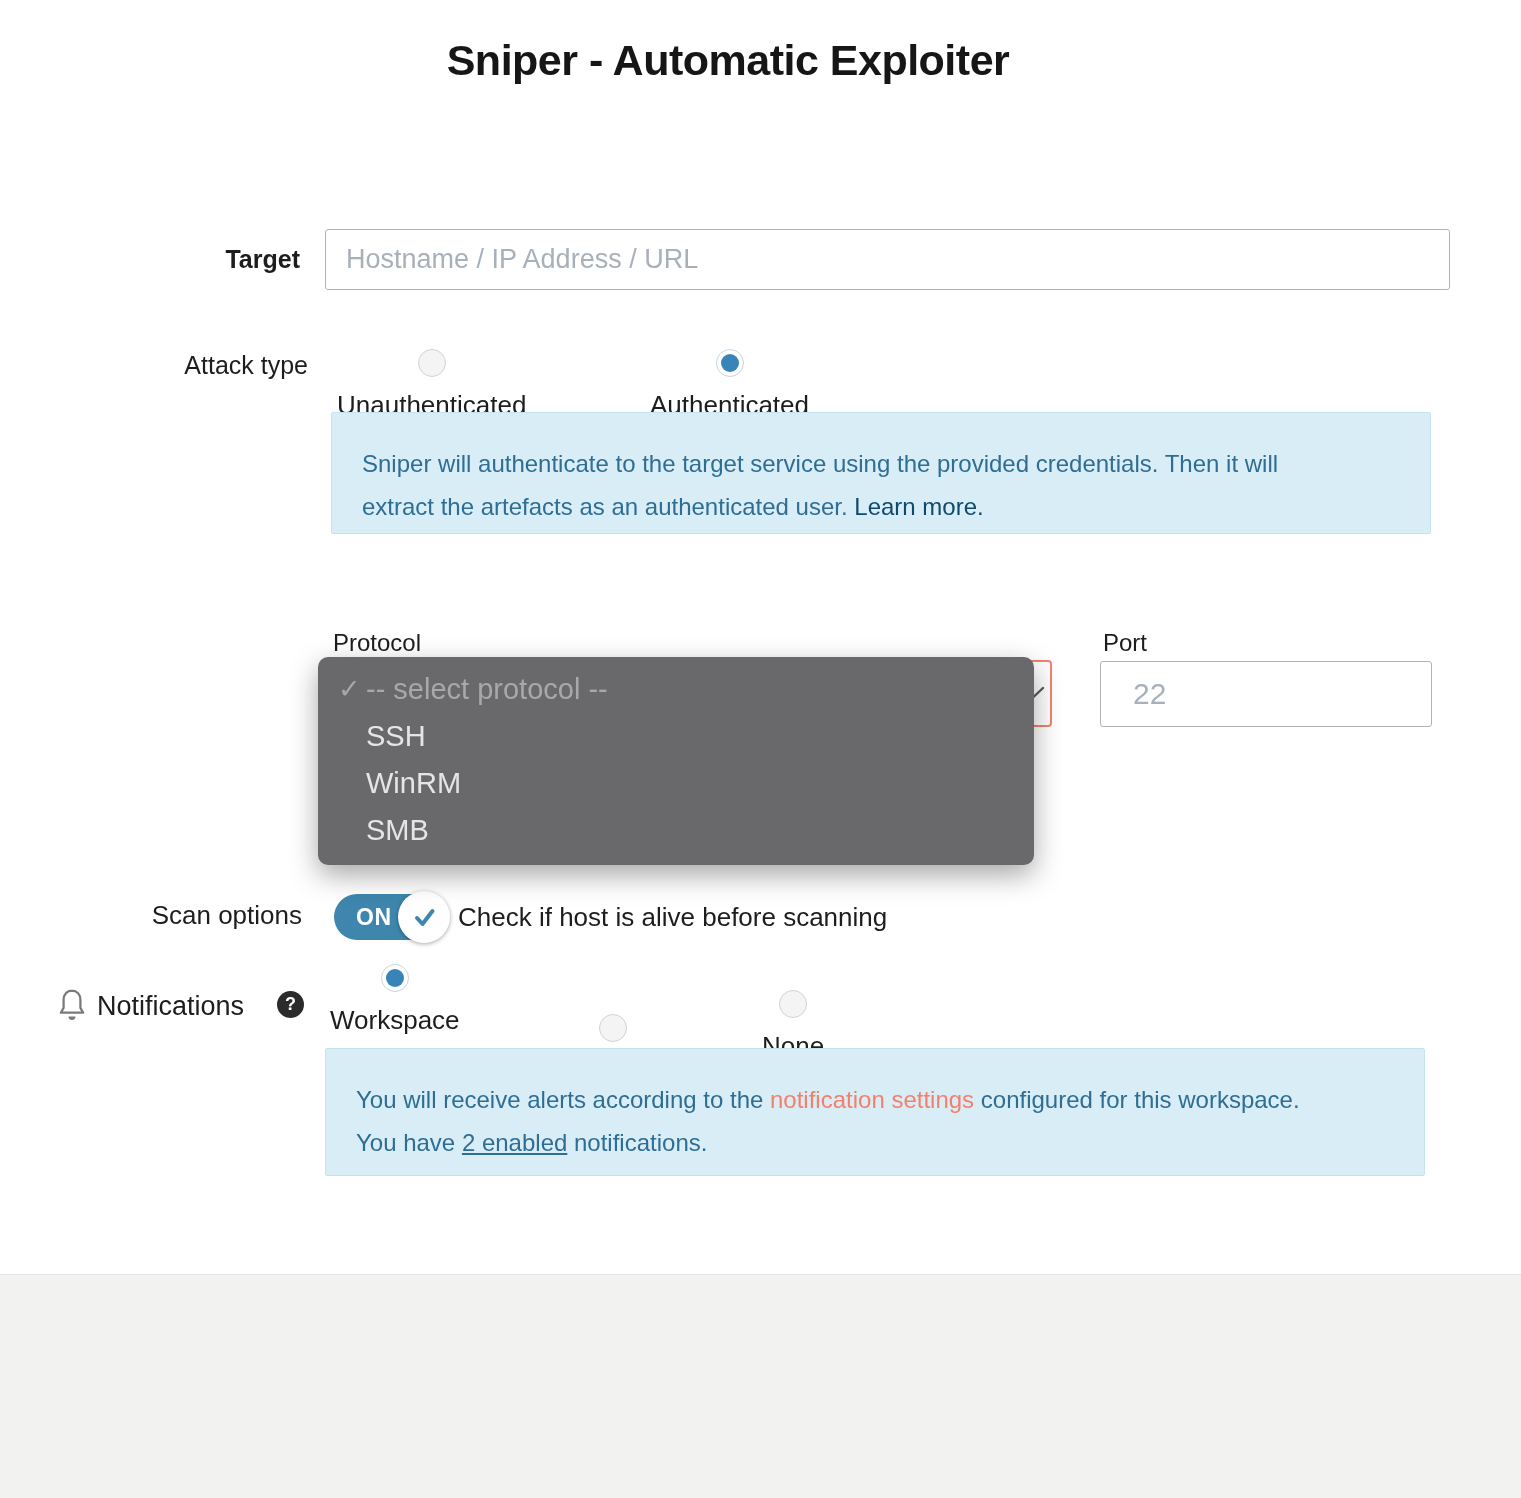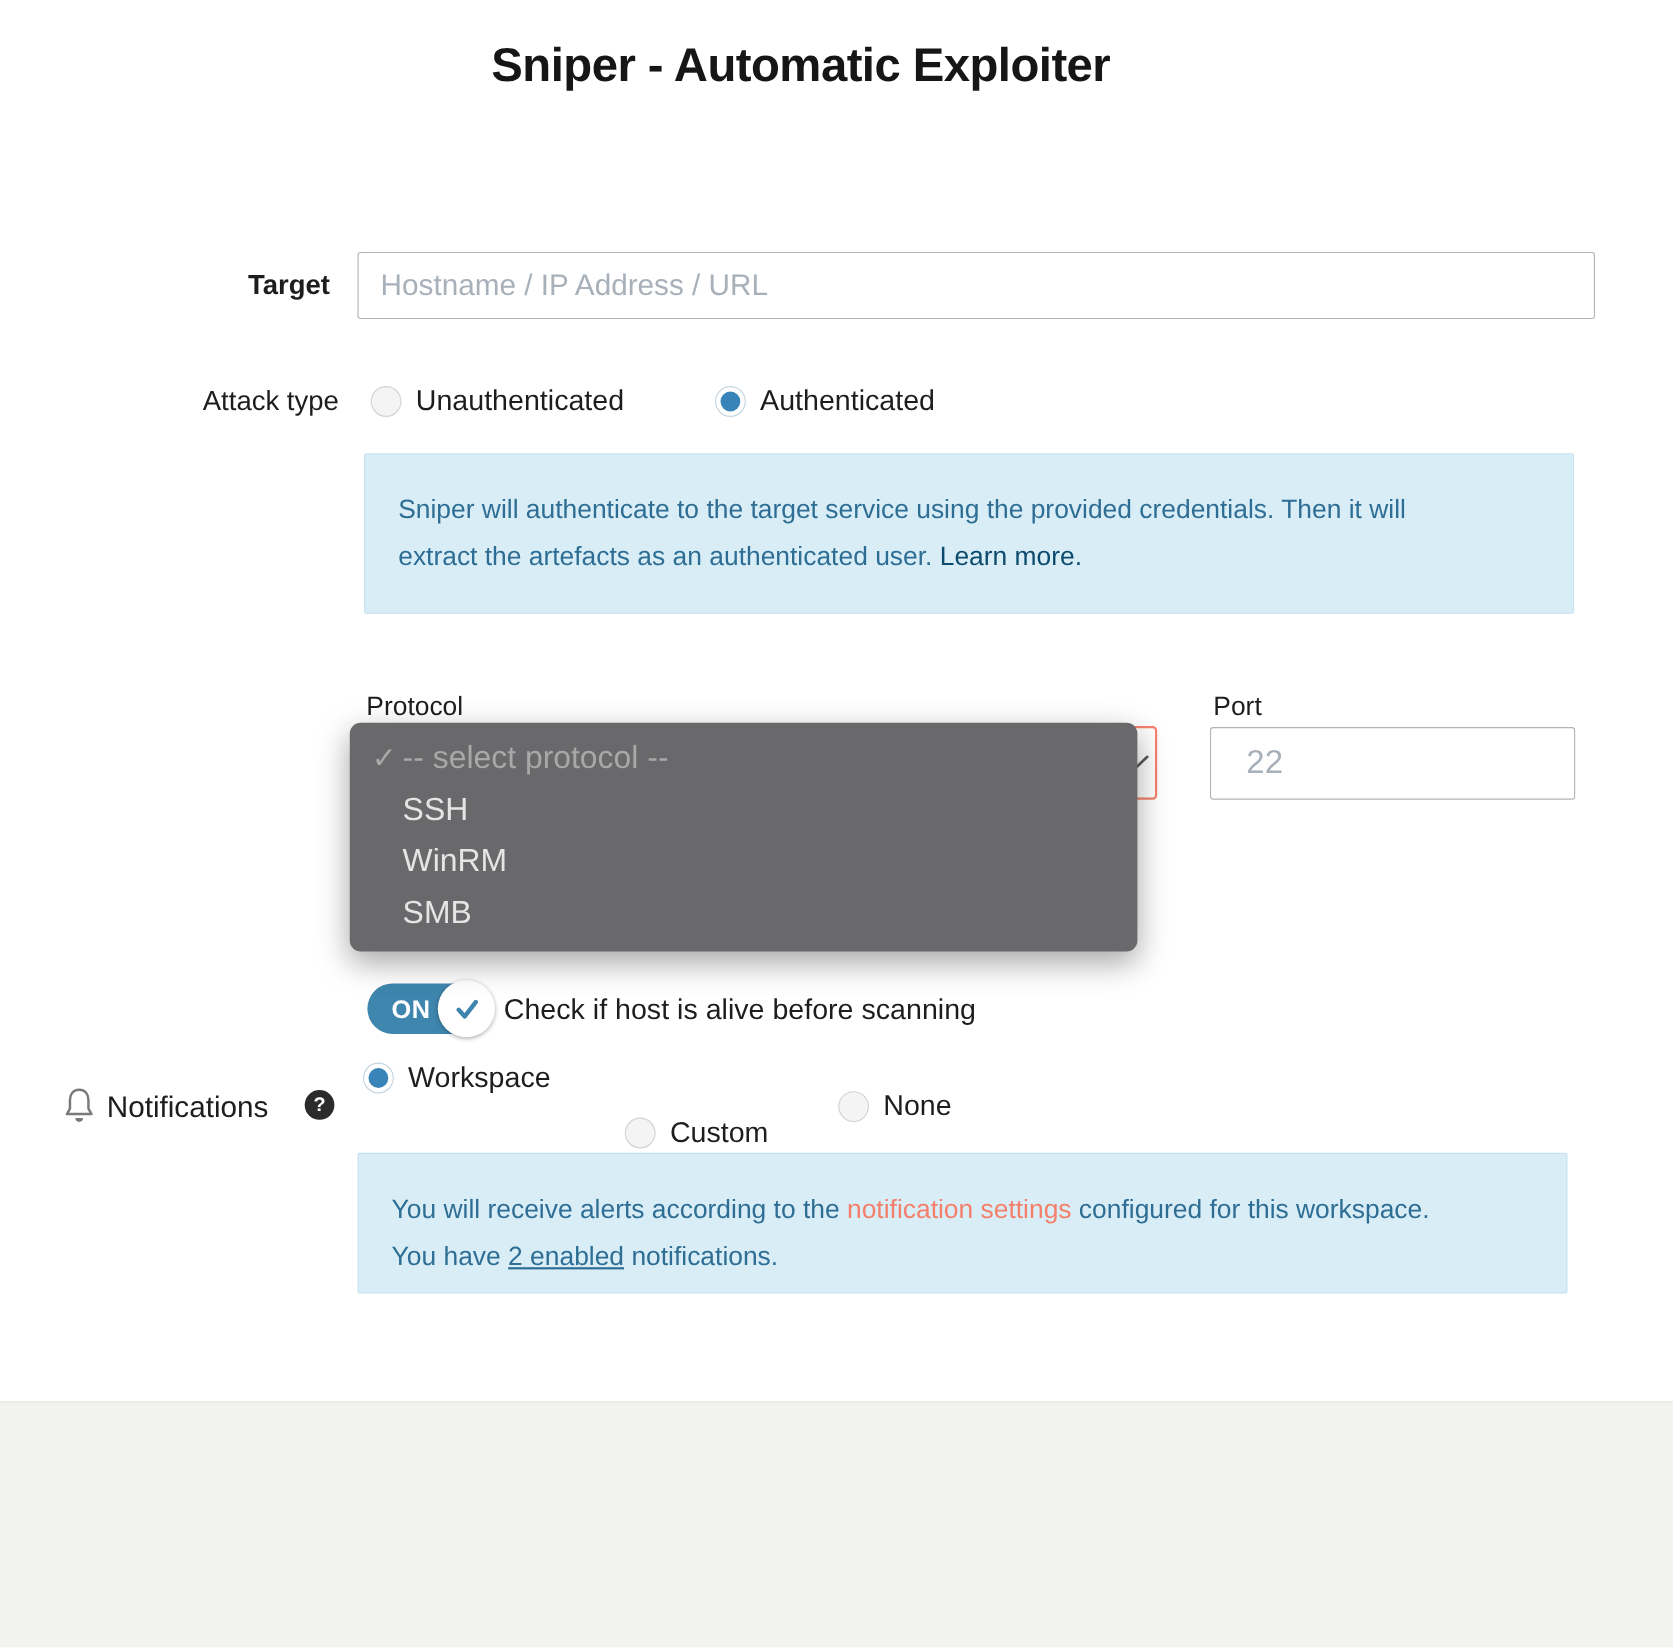--- a/index.html
+++ b/index.html
@@ -13,33 +13,33 @@
   .right-col { left:0; text-align:right; }
 
   
   .target-label { top:245px; width:300px; font-weight:bold; }
   .target-input { position:absolute; left:325px; top:229px; width:1125px; height:61px;
     border:1px solid #b3b3b3; border-radius:3px; font-size:27px; padding:0 20px;
     font-family:"Liberation Sans", sans-serif; color:#333; outline:none; }
   .target-input::placeholder, .port-input::placeholder { color:#a8b0ba; }
 
   
-  .radio-option { position:absolute; display:flex; align-items:center; gap:13px; cursor:pointer; }
+  .radio-option { position:absolute; display:flex; align-items:center; gap:13px; cursor:pointer;flex-direction:column; }
   .radio-circle { width:28px; height:28px; border-radius:50%; background:#f4f4f4; border:1px solid #d2d2d2; flex:0 0 auto; }
   .radio-circle.selected { background:#ffffff; border:1px solid #c6d5df; position:relative; }
   .radio-circle.selected::after { content:""; position:absolute; left:4px; top:4px; width:18px; height:18px;
     border-radius:50%; background:#3884b8; }
   .radio-text { font-size:26px; color:#1d1d1f; }
 
   .attack-label { top:351px; width:308px; }
 
   
   .infobox { position:absolute; background:#d9edf7; border:1px solid #c5e2ef; border-radius:2px;
     font-size:24px; line-height:43px; color:#2e6e94; padding:29px 30px; }
-  .infobox-1 { left:331px; top:412px; width:1100px; height:146px; }
+  .infobox-1 { left:331px; top:412px; width:1100px; height:122px; }
   .infobox-2 { left:325px; top:1048px; width:1100px; height:128px; }
   .link-blue { color:#0c4a6e; text-decoration:none; cursor:pointer; }
   .link-salmon { color:#f4806c; text-decoration:none; cursor:pointer; }
   .link-underline { color:#2e6e94; text-decoration:underline; cursor:pointer; }
 
   
   .protocol-label { left:333px; top:629px; font-size:24px; }
   .port-label { left:1103px; top:629px; font-size:24px; }
   .protocol-select { position:absolute; left:333px; top:660px; width:719px; height:67px;
     background:#ffffff; border:2px solid #f5826e; border-radius:4px; cursor:pointer; }
@@ -119,20 +119,21 @@
   <div class="dropdown">
     <div class="dd-item muted">
       <span class="dd-check">✓</span>
       <span>-- select protocol --</span>
     </div>
     <div class="dd-item">SSH</div>
     <div class="dd-item">WinRM</div>
     <div class="dd-item">SMB</div>
   </div>
 
+  <div class="form-label right-col scan-label">Scan options</div>
   <div class="toggle">
     <span class="toggle-on-text">ON</span>
     <span class="toggle-knob">
       <svg width="27" height="27" viewBox="0 0 27 27">
           <path d="M6 14 L11.5 20 L21.5 7" stroke="#3e86ae" stroke-width="4" fill="none" stroke-linecap="round" stroke-linejoin="round"></path>
         </svg>
     </span>
   </div>
   <div class="toggle-caption">Check if host is alive before scanning</div>
 

